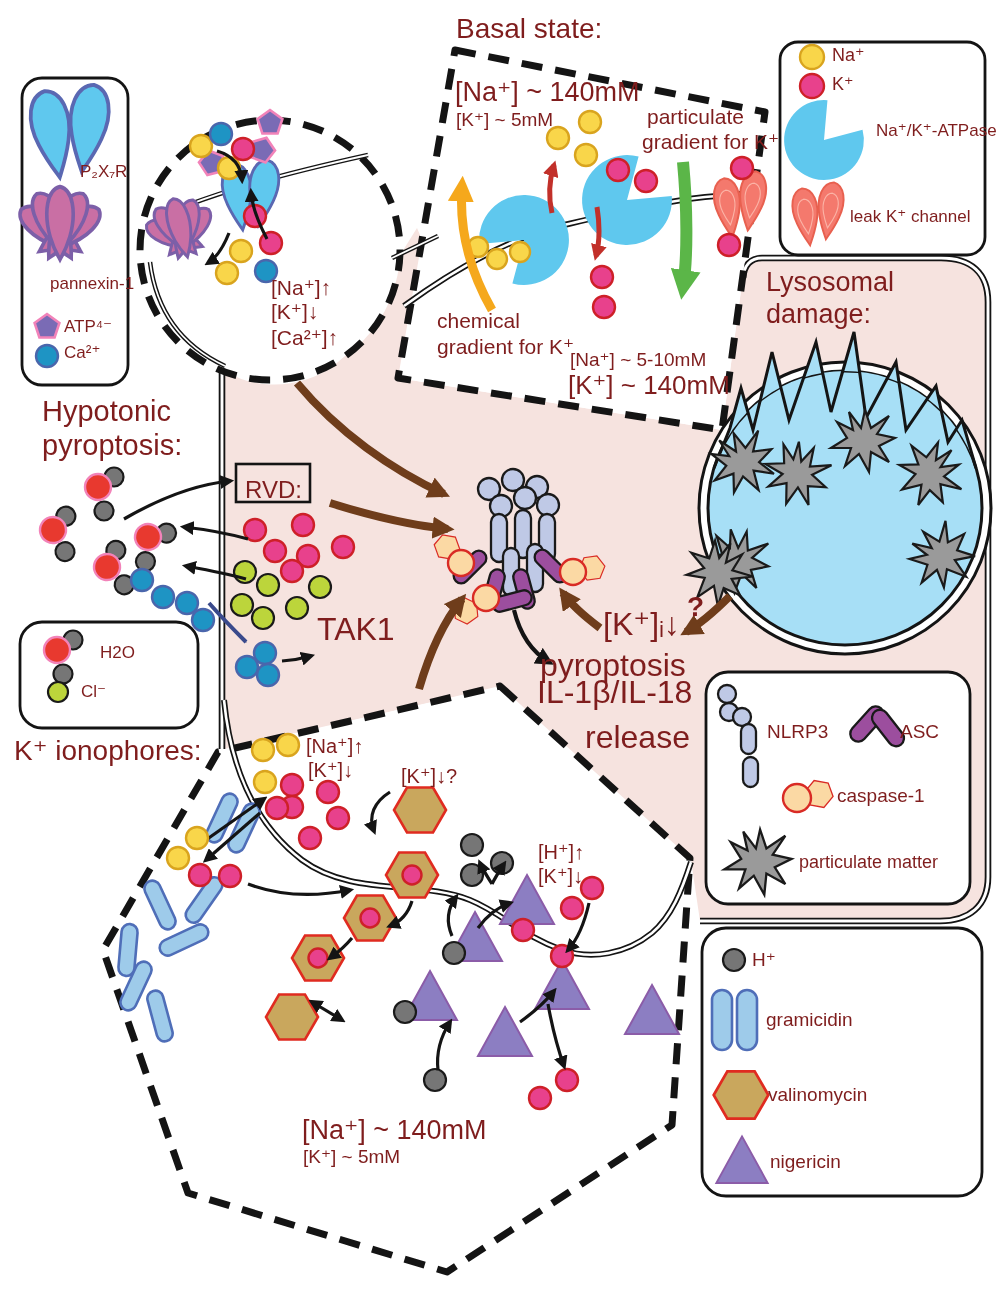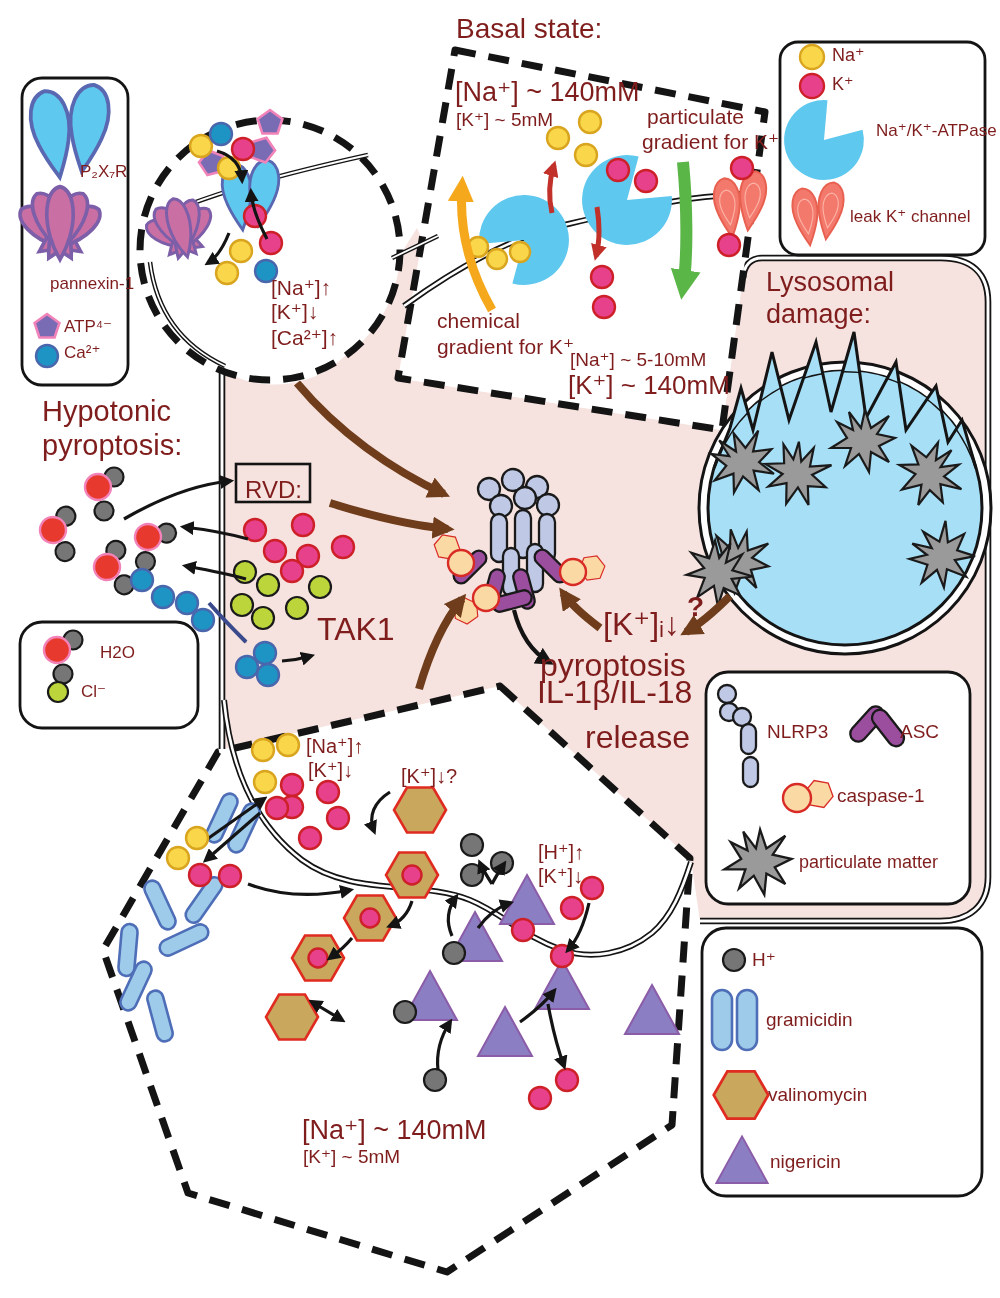--- a/index.html
+++ b/index.html
@@ -419,20 +419,21 @@
     <use href="#hex" class="hexf" transform="translate(741,1095) scale(1.05)"></use>
     <use href="#tri" class="trif" transform="translate(742,1163) scale(0.95)"></use>
   </g>
 </svg>
 
 <div class="t s28" style="left:456px;top:14px">Basal state:</div>
 <div class="t s27" style="left:766px;top:268px">Lysosomal</div>
 <div class="t s27" style="left:766px;top:300px">damage:</div>
 <div class="t s29" style="left:42px;top:396px">Hypotonic</div>
 <div class="t s29" style="left:42px;top:430px">pyroptosis:</div>
+<div class="t s28" style="left:14px;top:736px">K⁺ ionophores:</div>
 
 <div class="t s21" style="left:271px;top:277px">[Na⁺]↑</div>
 <div class="t s21" style="left:271px;top:301px">[K⁺]↓</div>
 <div class="t s21" style="left:271px;top:327px">[Ca²⁺]↑</div>
 
 <div class="t s27" style="left:455px;top:78px">[Na⁺] ~ 140mM</div>
 <div class="t s19" style="left:456px;top:110px">[K⁺] ~ 5mM</div>
 <div class="t s21" style="left:647px;top:106px">particulate</div>
 <div class="t s21" style="left:642px;top:131px">gradient for K⁺</div>
 <div class="t s21" style="left:437px;top:310px">chemical</div>

